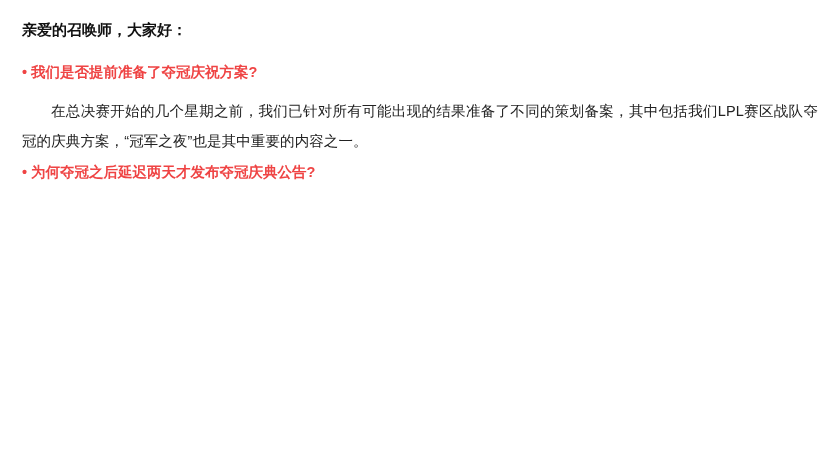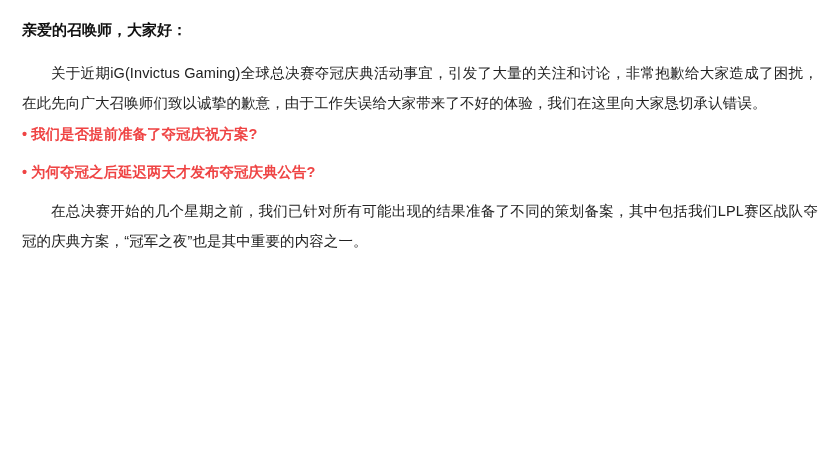--- a/index.html
+++ b/index.html
@@ -57,35 +57,32 @@
     margin-bottom: 0;
   }
 </style>
 </head>
 <body>
 
 <div class="page">
 
   <div class="greeting">亲爱的召唤师，大家好：</div>
 
-  <div class="block">
-    <p class="para indent">关于近期iG(Invictus Gaming)全球总决赛夺冠庆典活动事宜，引发了大量的关注和讨论，非常抱歉给大家造成了困扰，在此先向广大召唤师们致以诚挚的歉意，由于工作失误给大家带来了不好的体验，我们在这里向大家恳切承认错误。</p>
-  </div>
 
 
   <div class="block">
     <div class="question">
       <span class="q-bullet">•</span><span>我们是否提前准备了夺冠庆祝方案?</span>
     </div>
   </div>
 
   <div class="block">
+    <p class="para indent">在总决赛开始的几个星期之前，我们已针对所有可能出现的结果准备了不同的策划备案，其中包括我们LPL赛区战队夺冠的庆典方案，“冠军之夜”也是其中重要的内容之一。</p>
+  </div>
+
+  <div class="block">
     <div class="question">
       <span class="q-bullet">•</span><span>为何夺冠之后延迟两天才发布夺冠庆典公告?</span>
     </div>
-  </div>
-
-  <div class="block">
-    <p class="para indent">在总决赛开始的几个星期之前，我们已针对所有可能出现的结果准备了不同的策划备案，其中包括我们LPL赛区战队夺冠的庆典方案，“冠军之夜”也是其中重要的内容之一。</p>
   </div>
 
 
 </div>
 
 </body></html>

